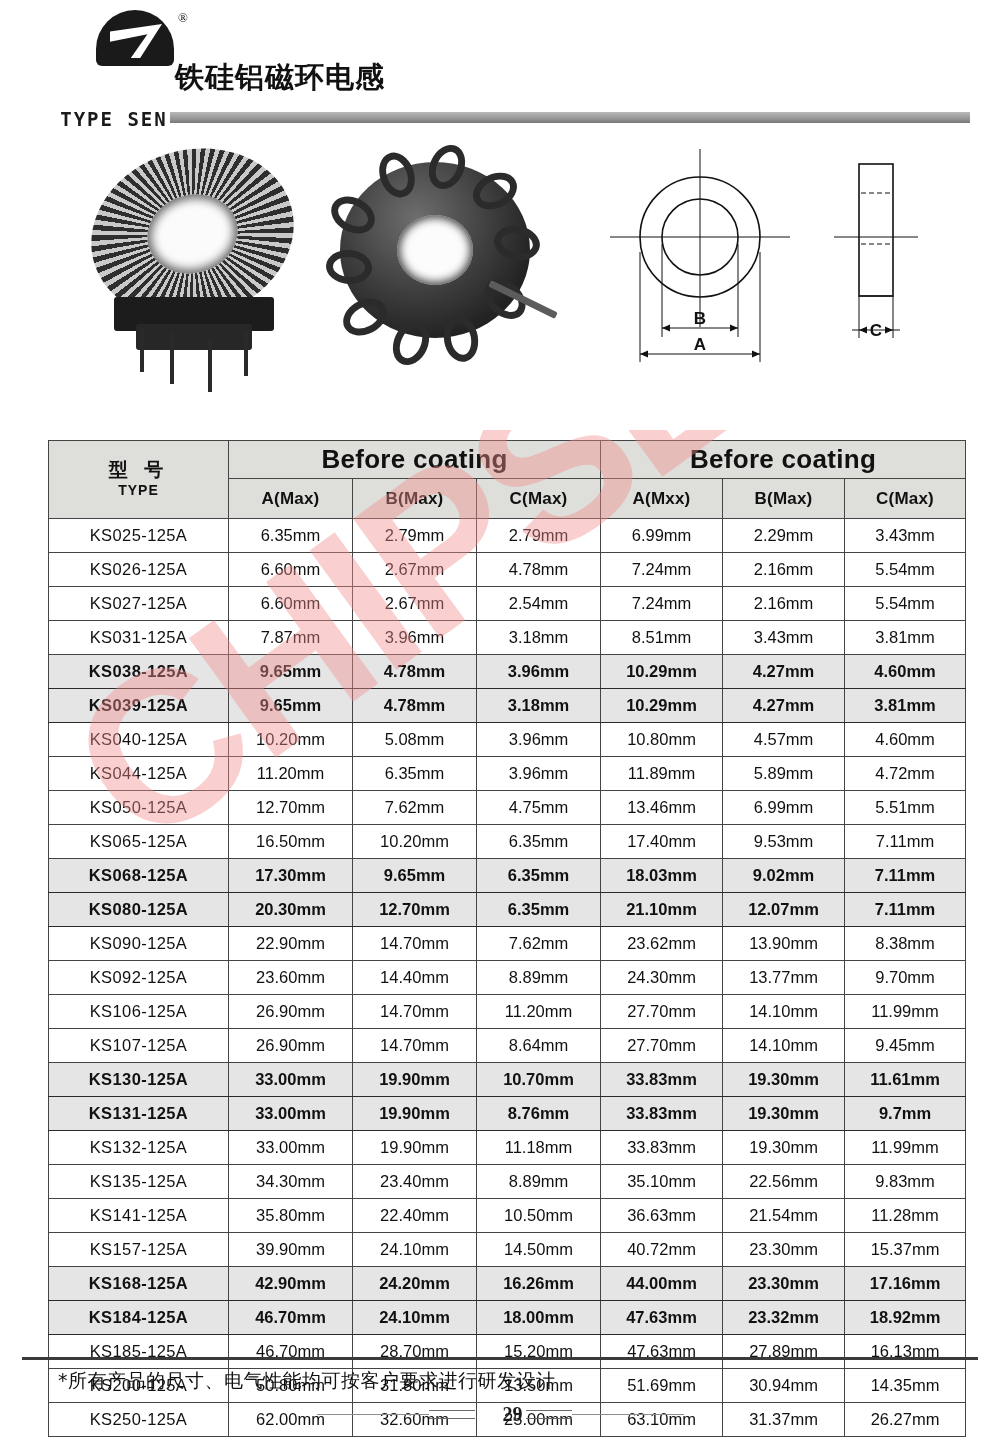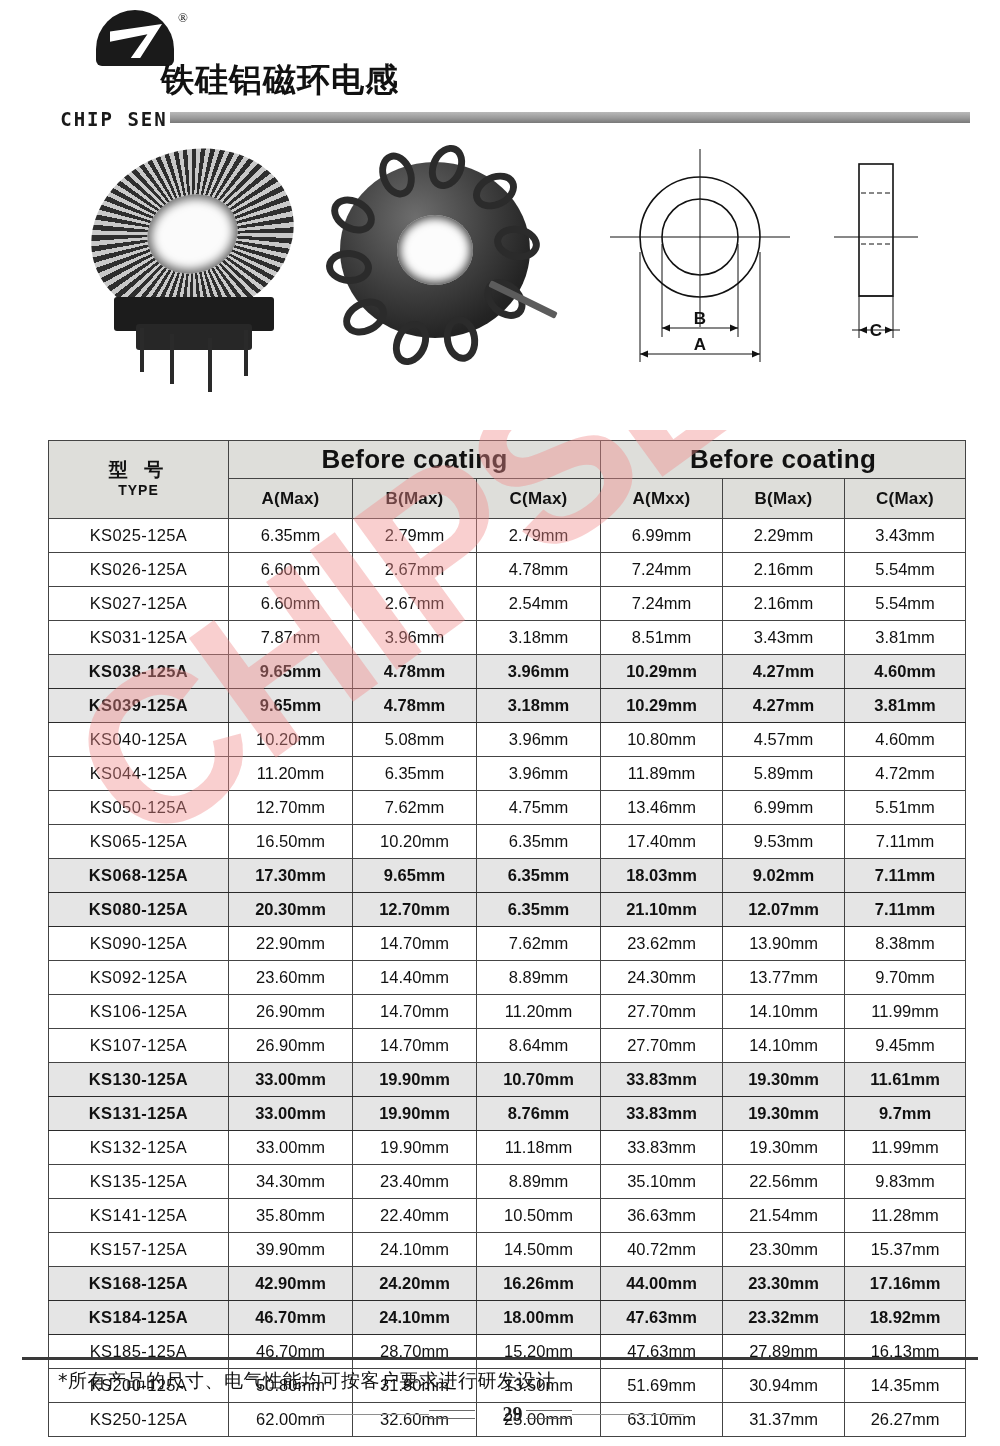--- a/index.html
+++ b/index.html
@@ -52,22 +52,22 @@
   }
   .logo-en {
     position: absolute; left: 4px; top: 100px;
     width: 152px; text-align: center;
     font-size: 19px; font-weight: 700; letter-spacing: 2px;
     color: #1a1a1a;
     font-family: "DejaVu Sans Mono", monospace;
   }
 
   .title-cn {
-    position: absolute; left: 161px; top: 58px;
-    font-size: 33px; font-weight: 700; letter-spacing: 1px;
+    position: absolute; left: 175px; top: 58px;
+    font-size: 29px; font-weight: 700; letter-spacing: 1px;
     font-family: "DejaVu Sans", sans-serif;
     color: #111;
   }
   .title-en {
     position: absolute; left: 434px; top: 68px;
     font-size: 25px; font-weight: 700; letter-spacing: -0.3px;
     font-family: "Liberation Serif", "DejaVu Serif", serif;
     color: #111;
   }
   .header-bar {
@@ -212,21 +212,21 @@
 
 <div class="page">
 
   <div class="header">
 
     <div class="logo-block">
       <div class="logo-badge">
         <div class="logo-mark"></div>
         <div class="logo-reg">®</div>
       </div>
-      <div class="logo-en">CHIP SEN</div>
+      <div class="logo-en">TYPE SEN</div>
     </div>
 
     <div class="title-cn">铁硅铝磁环电感</div>
     <div class="header-bar"></div>
   </div>
 
   <div class="illus">
 
     <div class="photo1">
       <div class="t1-ring"></div>

